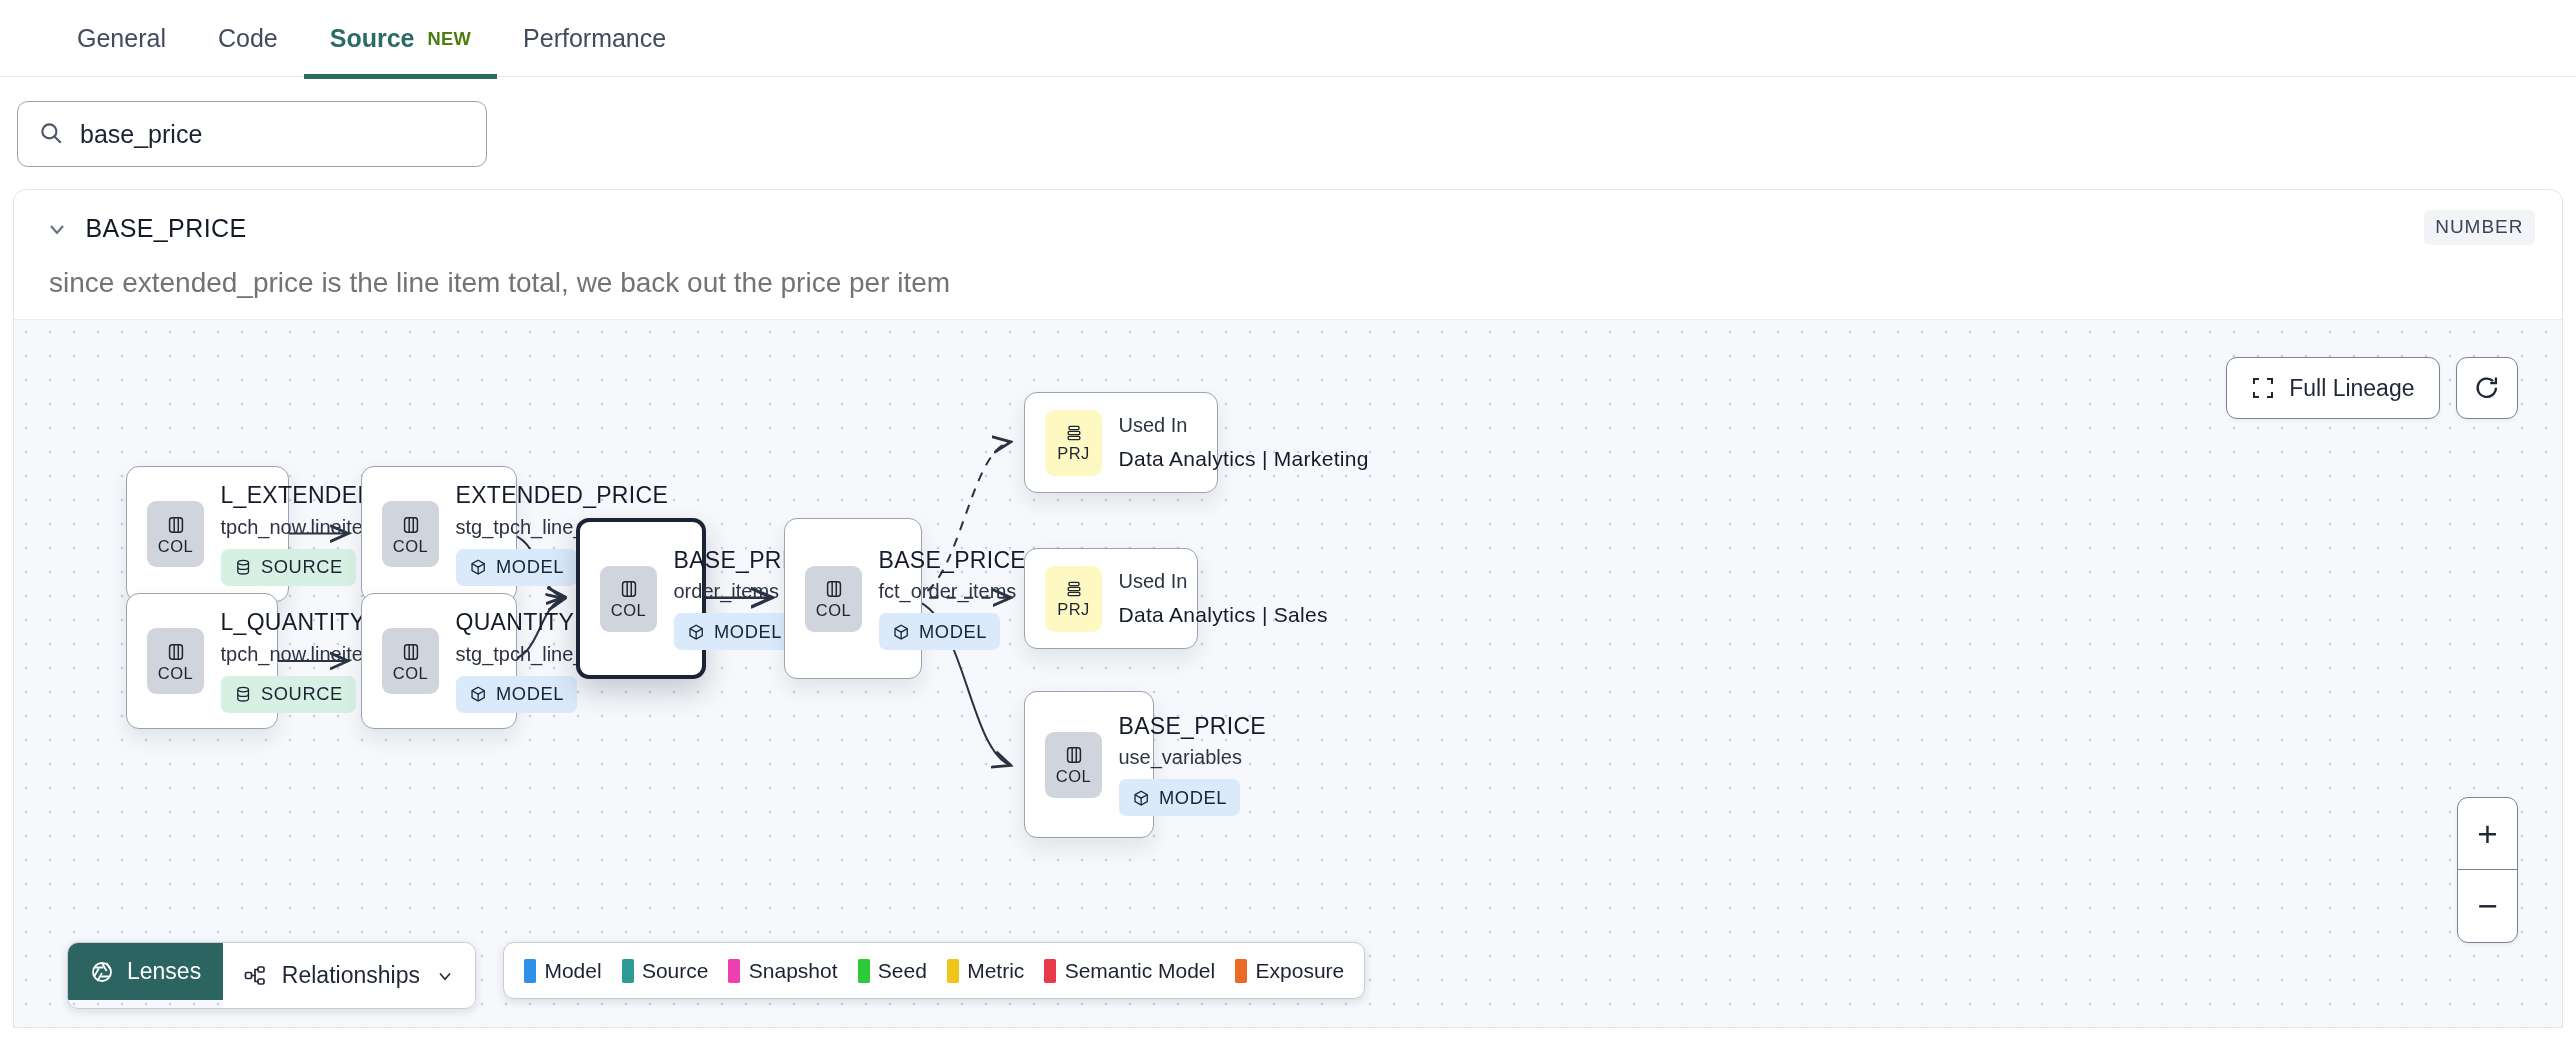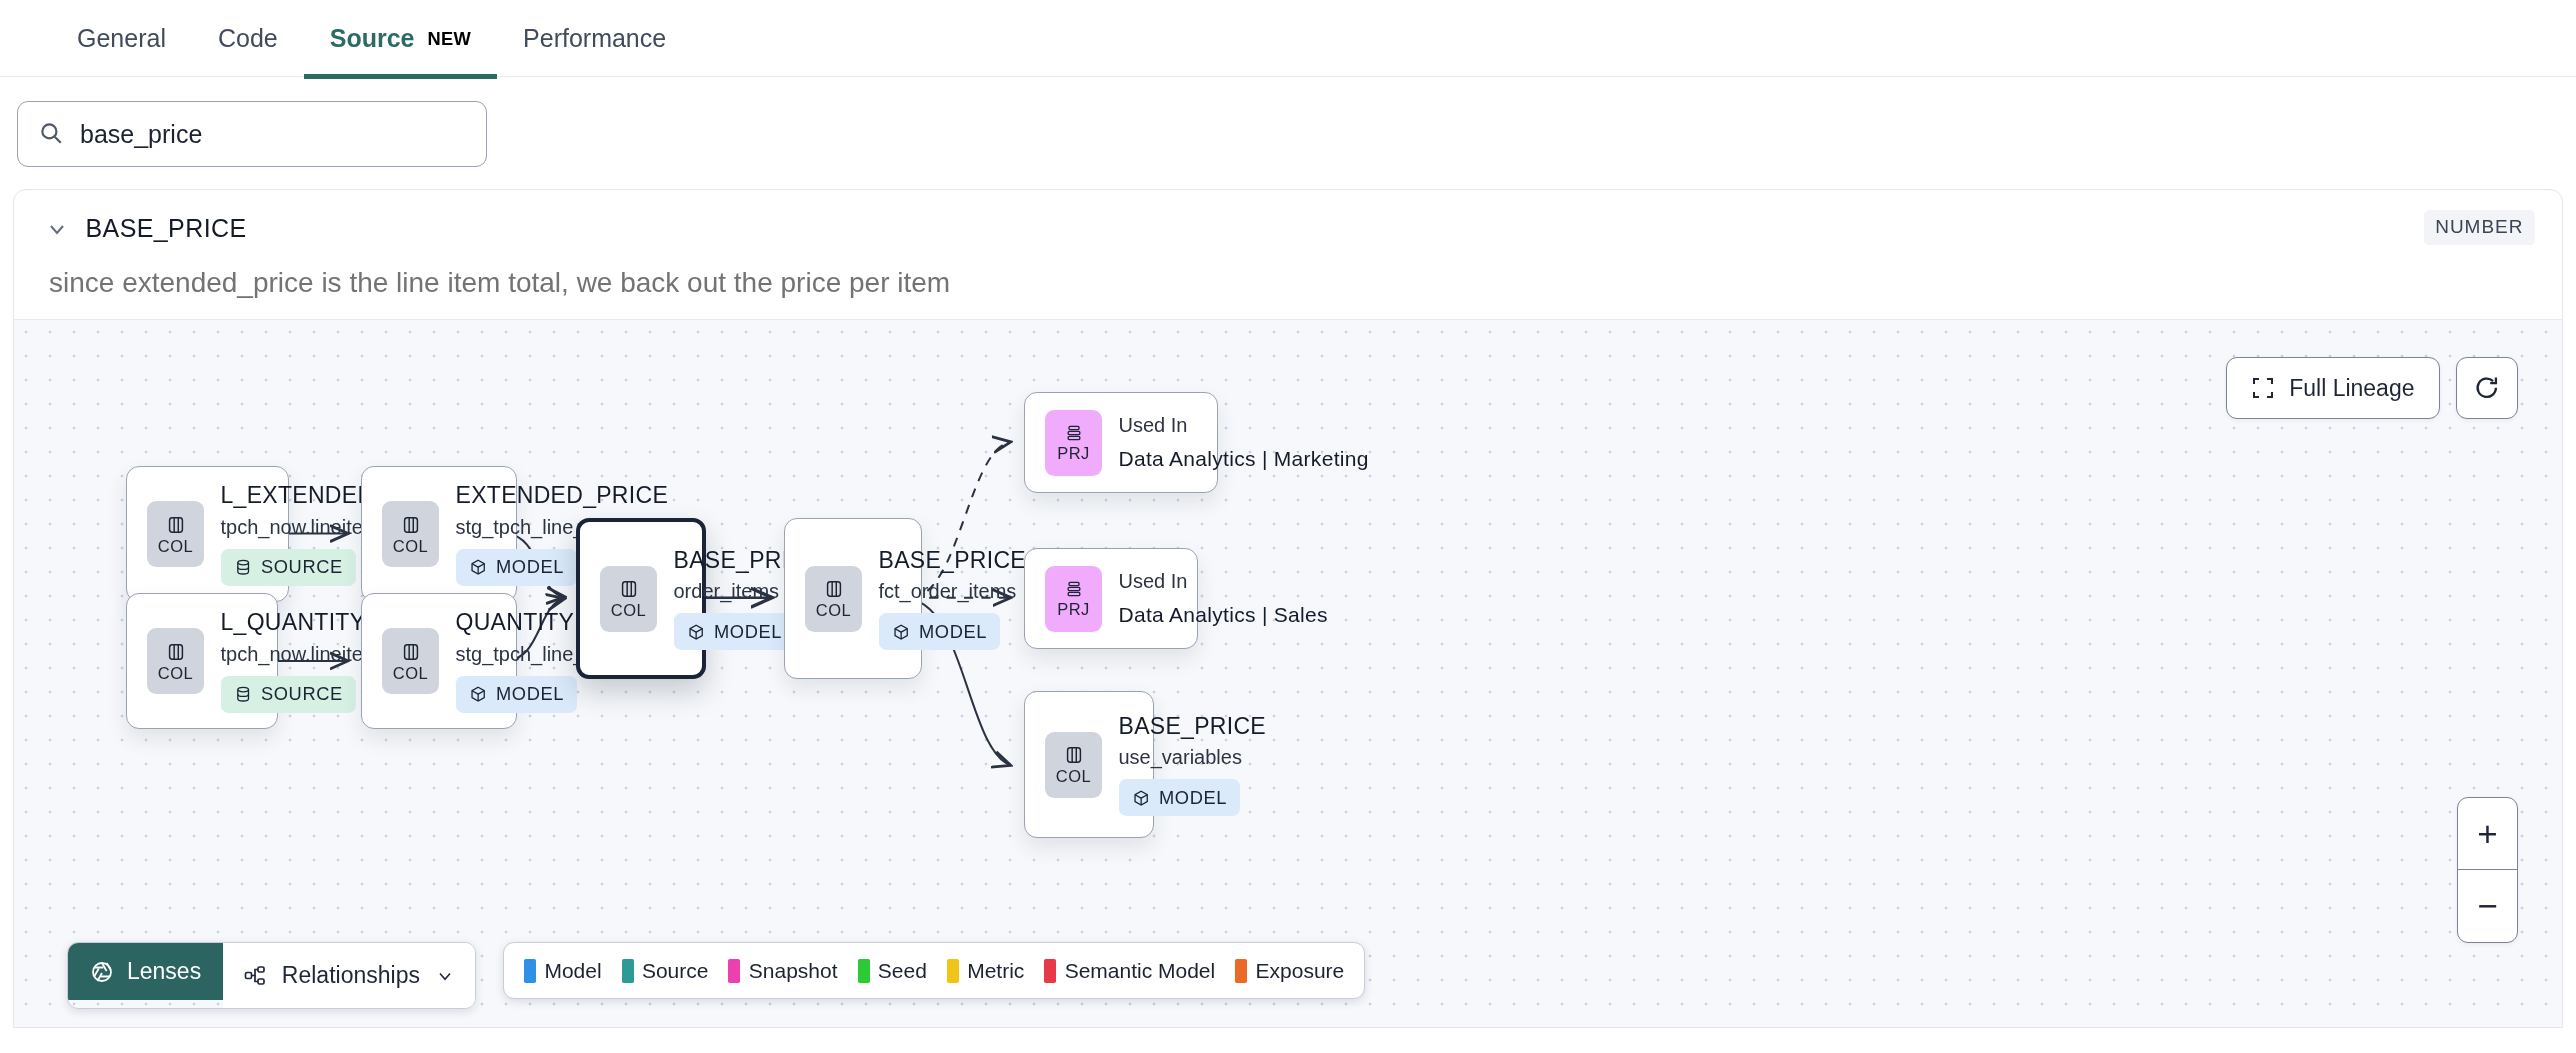--- a/index.html
+++ b/index.html
@@ -38,21 +38,21 @@
   .tab.active::after {
     content: "";
     position: absolute;
     left: 0; right: 0; bottom: -1.8px;
     height: 4.6px;
     background: #2c6b64;
   }
   .tab-new {
     font-size: 18.3px;
     font-weight: 700;
-    color: #000000;
+    color: #4d7c0f;
     letter-spacing: 0.3px;
   }
   .tab-count {
     display: inline-flex;
     align-items: center;
     justify-content: center;
     min-width: 42px;
     height: 39px;
     padding: 0 13px;
     border-radius: 19px;
@@ -169,21 +169,21 @@
     border-radius: 9.2px;
     background: #cfd4dd;
     display: flex;
     flex-direction: column;
     align-items: center;
     justify-content: center;
     gap: 1.8px;
     flex: 0 0 auto;
     margin-left: 20px;
   }
-  .chip.prj { background: #f0abfc; align-items: center; }
+  .chip.prj { background: #fef9c3; align-items: center; }
   .chip-label {
     font-size: 16.5px;
     color: #1d2433;
     letter-spacing: 0.5px;
     line-height: 1;
   }
   .node-body {
     padding: 0 18.3px 0 16.5px;
     display: flex;
     flex-direction: column;

